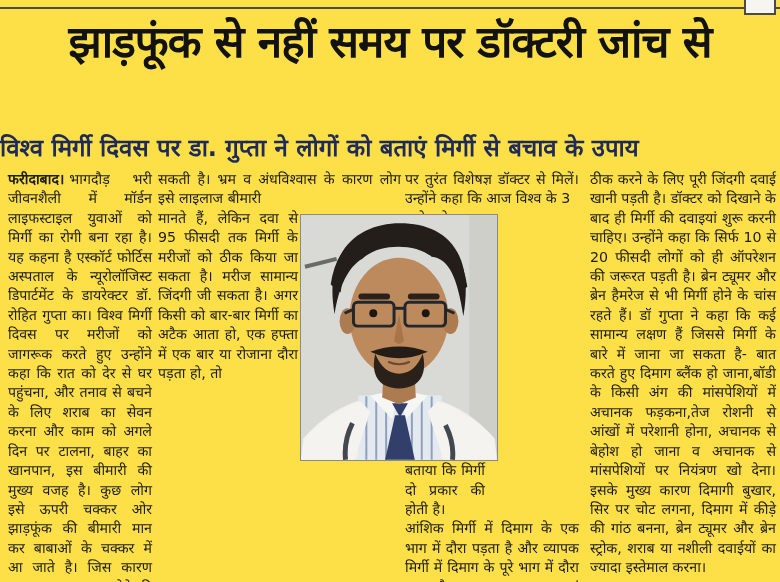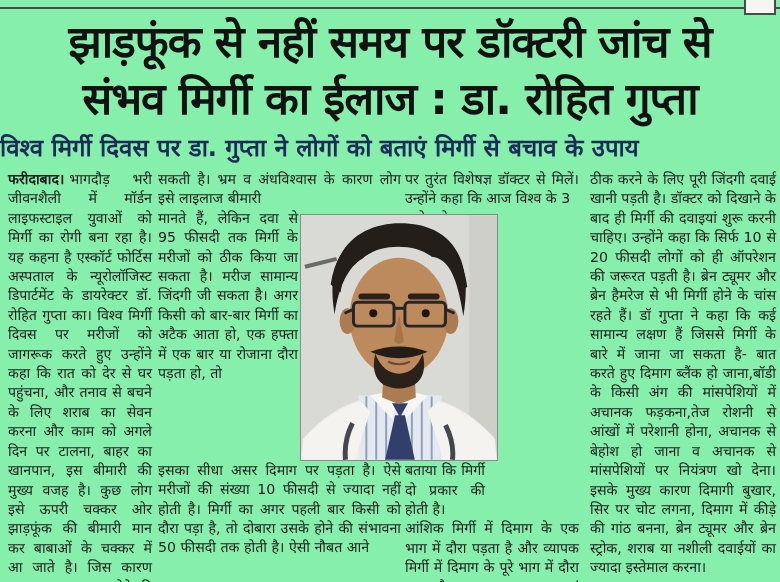--- a/index.html
+++ b/index.html
@@ -1,19 +1,19 @@
 <!DOCTYPE html>
 <html><head>
 <meta charset="utf-8">
 <style>
   html,body{margin:0;padding:0;}
   .page{
     position:relative;
     width:780px;height:582px;
-    background:#86efac;
+    background:#fde047;
     overflow:hidden;
     font-family:"DejaVu Sans","Liberation Sans",sans-serif;
     color:#1c1c1c;
   }
   .top-rule{position:absolute;left:0;top:7px;width:780px;height:2px;background:#4a4a4a;}
   .corner-box{position:absolute;right:4px;top:-6px;width:28px;height:17px;border:2px solid #4a4a4a;background:#f6f5f1;}
   .headline{
     position:absolute;left:0;top:13px;width:780px;
     text-align:center;font-weight:bold;color:#121212;
     font-size:44px;line-height:57px;letter-spacing:-1px;white-space:nowrap;
@@ -45,35 +45,33 @@
 </head>
 <body>
 
 <div class="page">
 
   <div class="top-rule"></div>
   <div class="corner-box"></div>
 
   <div class="headline">
     <div>झाड़फूंक से नहीं समय पर डॉक्टरी जांच से</div>
-    <div>संभव मिर्गी का ईलाज : डा. रोहित गुप्ता</div>
   </div>
 
   <div class="subheadline">विश्व मिर्गी दिवस पर डा. गुप्ता ने लोगों को बताएं मिर्गी से बचाव के उपाय</div>
 
   <div class="col col1">
     <p>
       <span class="dateline">फरीदाबाद।</span><span>भागदौड़ भरी जीवनशैली में मॉर्डन लाइफस्टाइल युवाओं को मिर्गी का रोगी बना रहा है। यह कहना है एस्कॉर्ट फोर्टिस अस्पताल के न्यूरोलॉजिस्ट डिपार्टमेंट के डायरेक्टर डॉ. रोहित गुप्ता का। विश्व मिर्गी दिवस पर मरीजों को जागरूक करते हुए उन्होंने कहा कि रात को देर से घर पहुंचना, और तनाव से बचने के लिए शराब का सेवन करना और काम को अगले दिन पर टालना, बाहर का खानपान, इस बीमारी की मुख्य वजह है। कुछ लोग इसे ऊपरी चक्कर ओर झाड़फूंक की बीमारी मान कर बाबाओं के चक्कर में आ जाते है। जिस कारण समय पर इलाज न होने की वजह से यह घातक रूप भी ले सकती है। न्यूरोलॉजिस्ट डॉ रोहित गुप्ता ने कहा कि मिर्गी एक सामान्य बीमारी है। सही समय पर इलाज होने से यह बीमारी ठीक हो</span>
     </p>
   </div>
 
   <div class="col col2">
     <p>सकती है। भ्रम व अंधविश्वास के कारण लोग इसे लाइलाज बीमारी</p>
     <p class="c2mid">मानते हैं, लेकिन दवा से 95 फीसदी तक मिर्गी के मरीजों को ठीक किया जा सकता है। मरीज सामान्य जिंदगी जी सकता है। अगर किसी को बार-बार मिर्गी का अटैक आता हो, एक हफ्ता में एक बार या रोजाना दौरा पड़ता हो, तो</p>
-    <p>इसका सीधा असर दिमाग पर पड़ता है। ऐसे मरीजों की संख्या 10 फीसदी से ज्यादा नहीं होती है। मिर्गी का अगर पहली बार किसी को दौरा पड़ा है, तो दोबारा उसके होने की संभावना 50 फीसदी तक होती है। ऐसी नौबत आने</p>
   </div>
 
   <div class="col col3">
     <p>पर तुरंत विशेषज्ञ डॉक्टर से मिलें। उन्होंने कहा कि आज विश्व के 3</p>
     <p class="c3mid">करोड़ से ज्यादा लोग इस बीमारी के शिकार हैं। सिर्फ भारत में एक करोड़ लोग इस बीमारी से जूझ रहे हैं। बीमारी की सही जानकारी के अभाव में यह बढ़ती जा रही है। डॉ गुप्ता ने बताया कि मिर्गी दो प्रकार की होती है।</p>
     <p>आंशिक मिर्गी में दिमाग के एक भाग में दौरा पड़ता है और व्यापक मिर्गी में दिमाग के पूरे भाग में दौरा पड़ता है। 2-3 साल तक दवाइयां खाने से मिर्गी की बीमारी ठीक हो जाती है। सिर्फ 20 से 30 पर्सेंट लोगों को ही मिर्गी</p>
   </div>
 
   <div class="col col4">
     <p>ठीक करने के लिए पूरी जिंदगी दवाई खानी पड़ती है। डॉक्टर को दिखाने के बाद ही मिर्गी की दवाइयां शुरू करनी चाहिए। उन्होंने कहा कि सिर्फ 10 से 20 फीसदी लोगों को ही ऑपरेशन की जरूरत पड़ती है। ब्रेन ट्यूमर और ब्रेन हैमरेज से भी मिर्गी होने के चांस रहते हैं। डॉ गुप्ता ने कहा कि कई सामान्य लक्षण हैं जिससे मिर्गी के बारे में जाना जा सकता है- बात करते हुए दिमाग ब्लैंक हो जाना,बॉडी के किसी अंग की मांसपेशियों में अचानक फड़कना,तेज रोशनी से आंखों में परेशानी होना, अचानक से बेहोश हो जाना व अचानक से मांसपेशियों पर नियंत्रण खो देना। इसके मुख्य कारण दिमागी बुखार, सिर पर चोट लगना, दिमाग में कीड़े की गांठ बनना, ब्रेन ट्यूमर और ब्रेन स्ट्रोक, शराब या नशीली दवाईयों का ज्यादा इस्तेमाल करना।</p>

